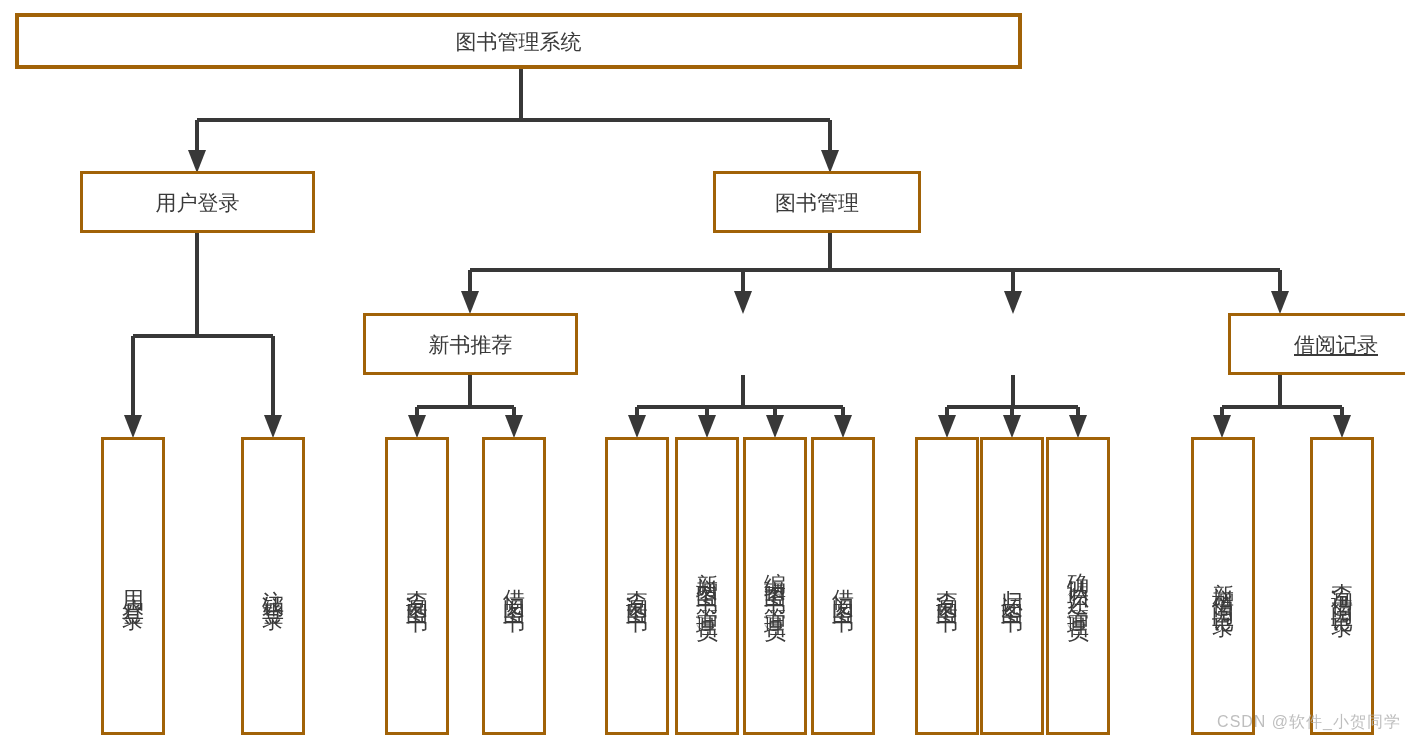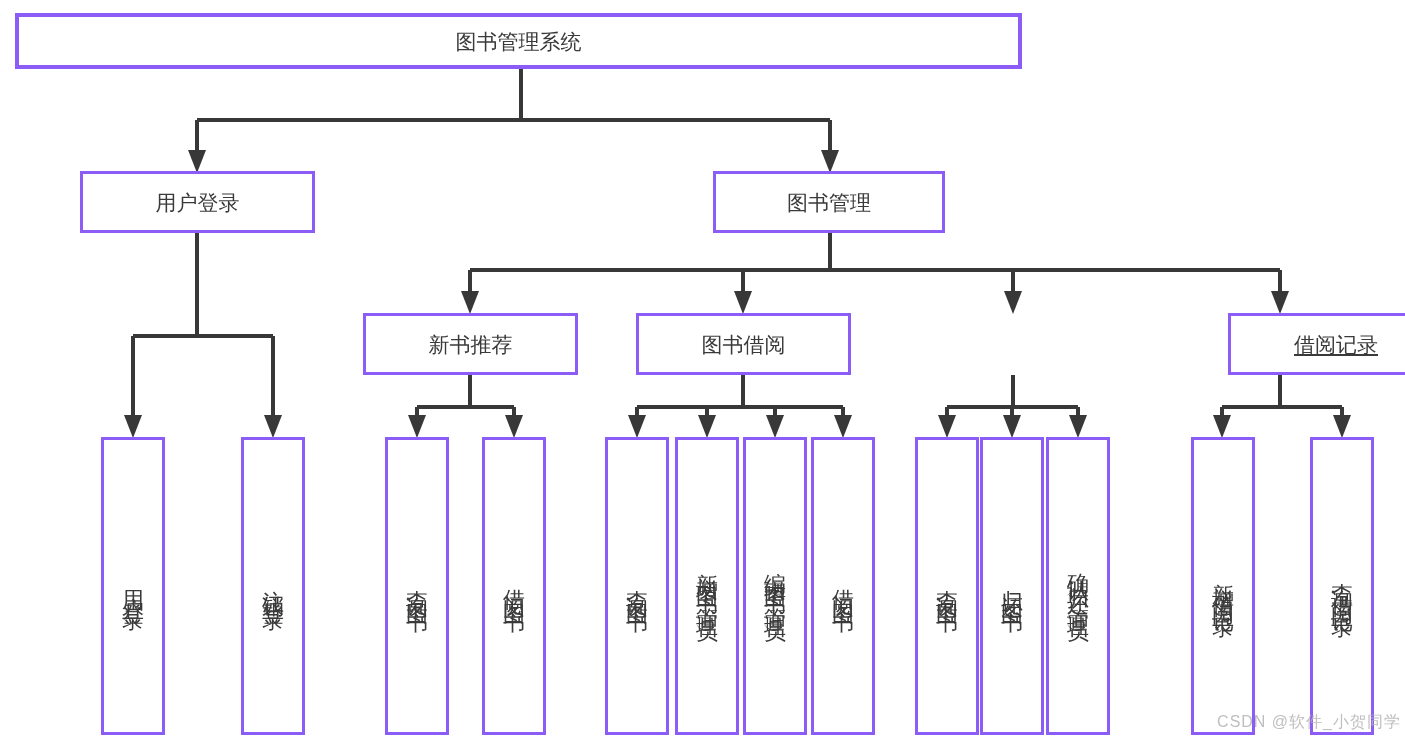--- a/index.html
+++ b/index.html
@@ -14,21 +14,21 @@
   .wires {
     position: absolute;
     left: 0; top: 0;
     width: 1405px; height: 747px;
     pointer-events: none;
   }
   .node {
     position: absolute;
     box-sizing: border-box;
     background: #ffffff;
-    border: 3px solid #8b5cf6;
+    border: 3px solid #a16207;
     color: #3a3a3a;
     display: flex;
     align-items: center;
     justify-content: center;
     font-size: 21px;
     line-height: 1;
     white-space: nowrap;
     z-index: 2;
   }
   .root {
@@ -42,21 +42,21 @@
   .leaf {
     top: 437px;
     width: 64px; height: 298px;
     writing-mode: vertical-rl;
     text-orientation: mixed;
     font-size: 22px;
     letter-spacing: 7px;
     white-space: normal;
   }
   #n-user-login   { left: 80px;  width: 235px; }
-  #n-book-mgmt    { left: 713px; width: 232px; }
+  #n-book-mgmt    { left: 713px; width: 208px; }
   #n-new-books      { left: 363px;  }
   #n-book-borrow    { left: 636px;  }
   #n-current-borrow { left: 906px;  }
   #n-borrow-records { left: 1228px; width: 216px; text-decoration: underline; }
   #l-user-login { left: 101px; }
   #l-logout     { left: 241px; }
   #l-nb-query   { left: 385px; }
   #l-nb-borrow  { left: 482px; }
   #l-bb-query   { left: 605px; }
   #l-bb-add     { left: 675px; }
@@ -114,21 +114,20 @@
       <polygon points="1333,415 1351,415 1342,438"></polygon>
     </g>
   </svg>
 
   <div class="node root" id="n-root">图书管理系统</div>
 
   <div class="node lvl2" id="n-user-login">用户登录</div>
   <div class="node lvl2" id="n-book-mgmt">图书管理</div>
 
   <div class="node lvl3" id="n-new-books">新书推荐</div>
-  <div class="node lvl3" id="n-book-borrow">图书借阅</div>
   <div class="node lvl3" id="n-borrow-records">借阅记录</div>
 
   <div class="node leaf" id="l-user-login">用户登录</div>
   <div class="node leaf" id="l-logout">注销登录</div>
 
   <div class="node leaf" id="l-nb-query">查询图书</div>
   <div class="node leaf" id="l-nb-borrow">借阅图书</div>
 
   <div class="node leaf" id="l-bb-query">查询图书</div>
   <div class="node leaf" id="l-bb-add">新增图书（管理员）</div>

